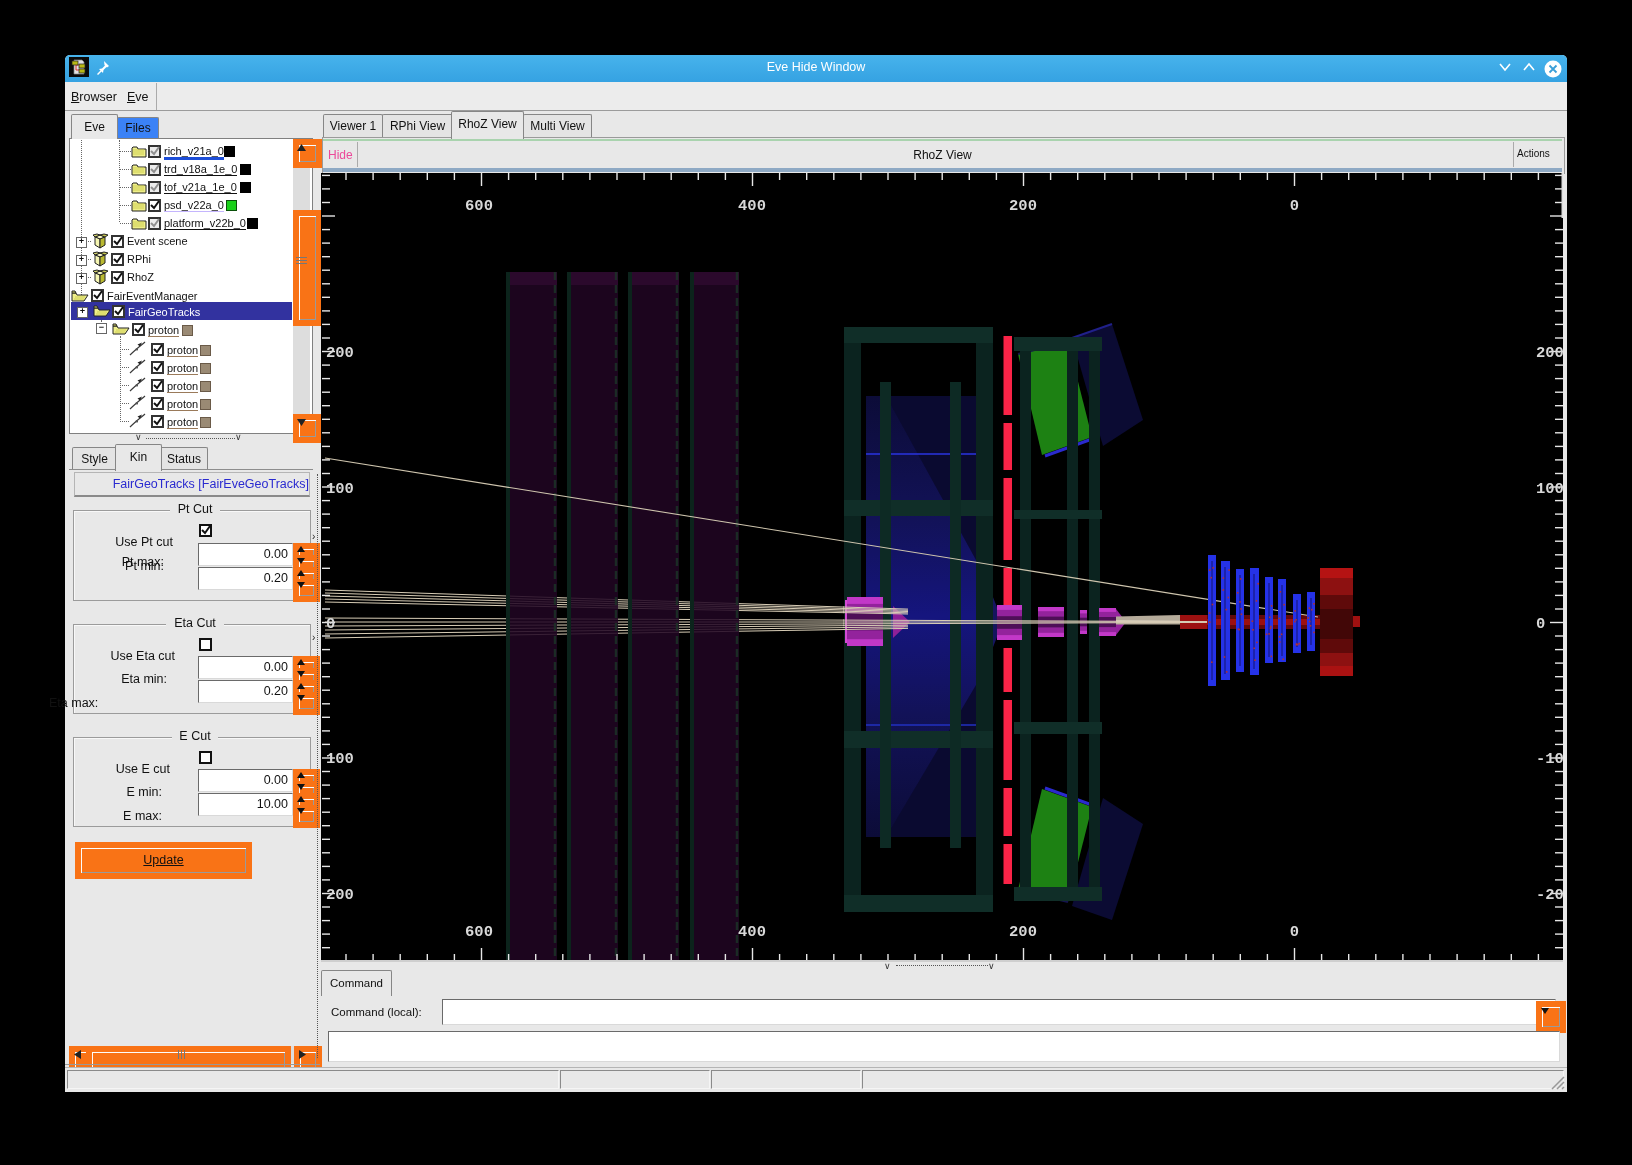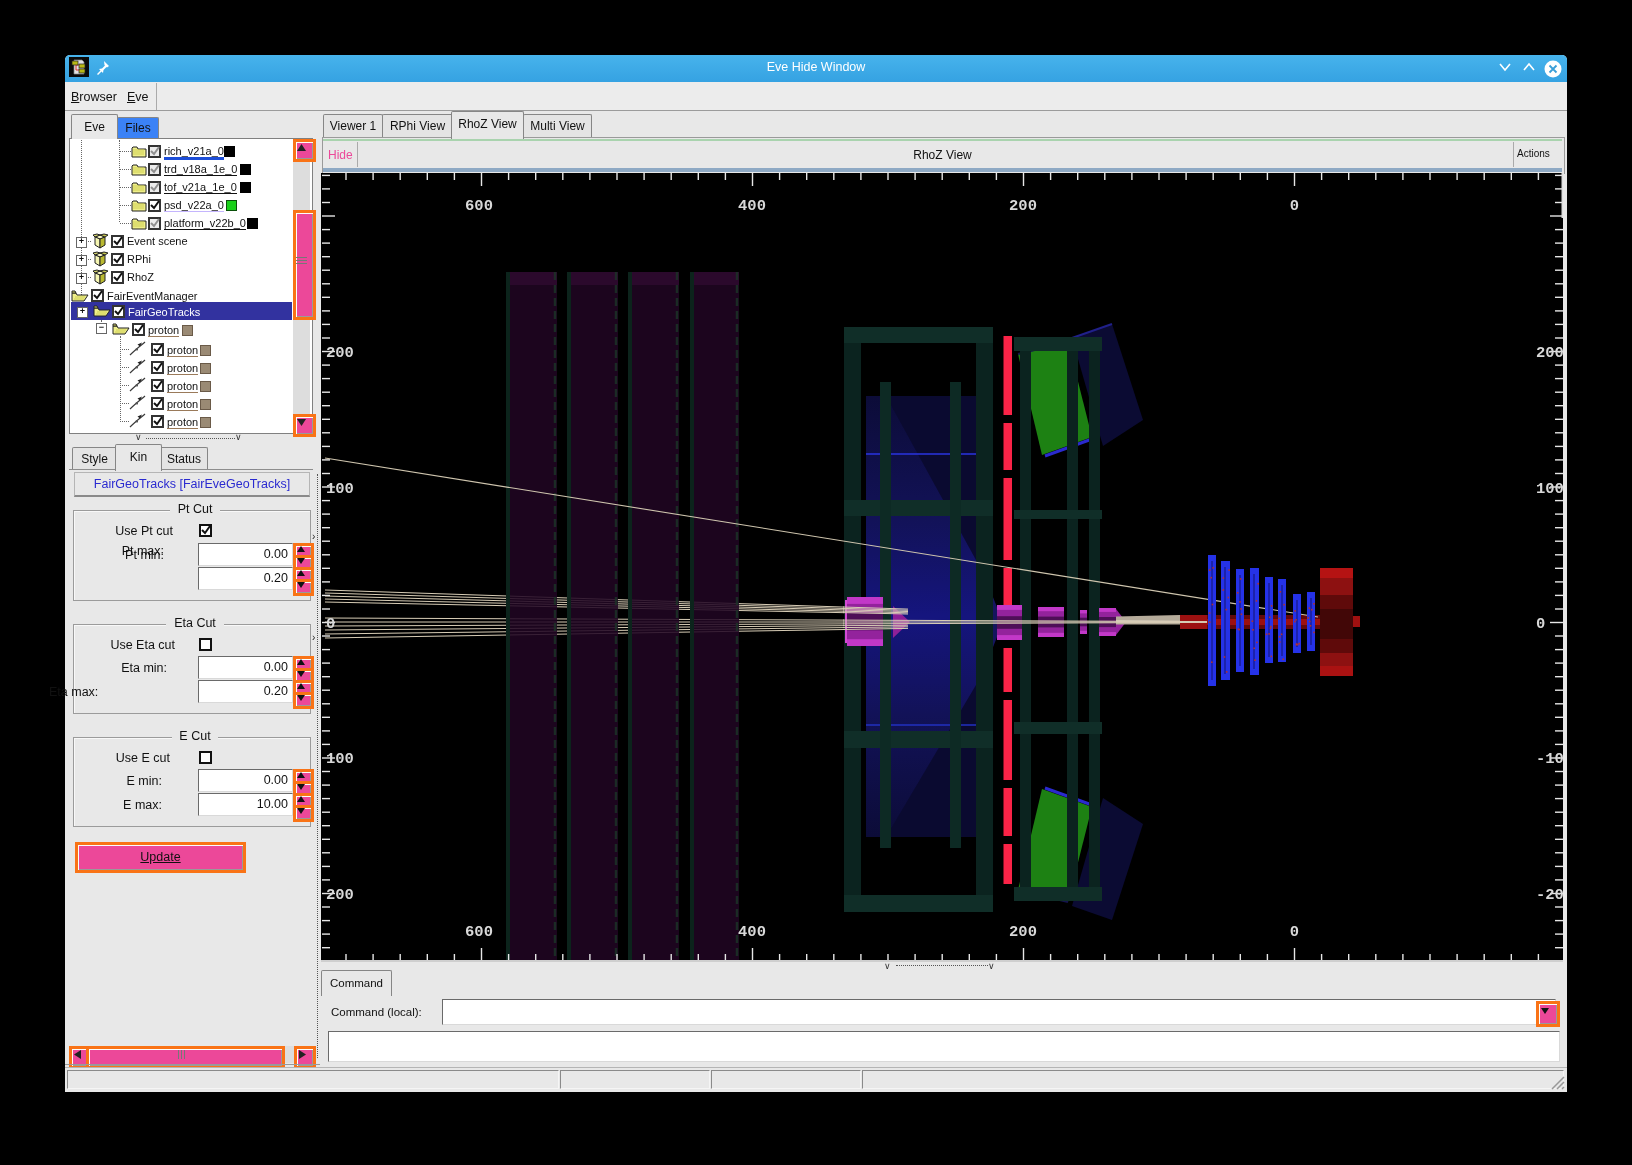--- a/index.html
+++ b/index.html
@@ -1,21 +1,21 @@
 <!DOCTYPE html>
 <html><head><meta charset="utf-8"><style>
 html,body{margin:0;padding:0;background:#000;}
 body{position:relative;width:1632px;height:1165px;overflow:hidden;font-family:"Liberation Sans",sans-serif;}
 .abs{position:absolute;}
-.btn{background:#ec4899;border:3px solid #f97316;box-shadow:inset 1px 1px 0 #fcfcfc,inset -1px -1px 0 #9a9a9a;text-decoration:underline;}
+.btn{background:#f97316;border:6px solid #f97316;box-shadow:inset 1px 1px 0 #fcfcfc,inset -1px -1px 0 #9a9a9a;text-decoration:underline;}
 .sunk{background:#fff;border:1px solid;border-color:#6a6a6a #d9d9d9 #d9d9d9 #6a6a6a;}
 .tab{background:#e8e8e8;border:1px solid #868686;border-bottom:none;border-radius:2px 2px 0 0;font-size:12px;color:#111;text-align:center;}
 .grp{border:1px solid #9b9b9b;box-shadow:1px 1px 0 #f8f8f8 inset;}
 .grpt{position:absolute;background:#e8e8e8;padding:0 4px;font-size:12.5px;color:#111;}
-.lbl{position:absolute;font-size:12.5px;color:#111;white-space:nowrap;}
+.lbl{position:absolute;font-size:12.5px;color:#111;white-space:nowrap;margin-top:11px;}
 </style></head><body>
 <div class="abs" style="left:65px;top:55px;width:1502px;height:1036px;background:#e8e8e8;border-radius:5px 5px 0 0"></div>
 <div class="abs" style="left:65px;top:55px;width:1502px;height:27px;background:linear-gradient(#47b3ec,#35a2e2);border-radius:5px 5px 0 0"></div>
 <div class="abs" style="left:65px;top:60px;width:1502px;height:17px;text-align:center;font-size:12.5px;color:#fff">Eve Hide Window</div>
 <div class="abs" style="left:69px;top:57px;width:20px;height:20px;background:#0a0a0a"></div>
 <svg class="abs" style="left:71px;top:59px" width="16" height="16" viewBox="0 0 16 16">
     <path d="M3 1 L11 1 L13 3 L13 15 L3 15 Z" fill="#e2e2e2" stroke="#888" stroke-width="0.7"></path>
     <path d="M5 3 L5 11 L8 11 M5 6 L8 6" stroke="#e23030" stroke-width="1" fill="none"></path>
     <rect x="1" y="2" width="6" height="4" fill="#b8b814" stroke="#222" stroke-width="0.7"></rect>
     <rect x="8" y="5" width="6" height="4" fill="#b8b814" stroke="#222" stroke-width="0.7"></rect>
@@ -249,21 +249,21 @@
   </svg>
 <div class="btn abs" style="left:293px;top:210px;width:17px;height:104px"></div>
 <div class="abs" style="left:296px;top:257px;width:11px;height:1px;background:#777;box-shadow:0 3px 0 #777,0 6px 0 #777"></div>
 <div class="abs" style="left:135px;top:432px;font-size:9px;color:#333">∨</div>
 <div class="abs" style="left:235px;top:432px;font-size:9px;color:#333">∨</div>
 <div class="abs" style="left:146px;top:438px;width:89px;border-top:1px dotted #555"></div>
 <div class="tab abs" style="left:72px;top:447px;width:43px;height:22px;line-height:22px;background:#e4e4e4">Style</div>
 <div class="tab abs" style="left:115px;top:444px;width:45px;height:26px;line-height:24px;z-index:2">Kin</div>
 <div class="tab abs" style="left:160px;top:447px;width:46px;height:22px;line-height:22px;background:#e4e4e4">Status</div>
 <div class="abs" style="left:69px;top:469px;width:244px;height:1px;background:#8d8d8d"></div>
-<div class="abs" style="left:74px;top:472px;width:234px;height:22px;border:1px solid #b5b5b5;border-bottom:2px solid #8a8a8a;text-align:center;line-height:22px;font-size:12.5px;color:#2a2ad0">FairGeoTracks [FairEveGeoTracks]</div>
+<div class="abs" style="left:74px;top:472px;width:234px;height:22px;border:1px solid #b5b5b5;border-bottom:2px solid #8a8a8a;text-align:right;line-height:22px;font-size:12.5px;color:#2a2ad0">FairGeoTracks [FairEveGeoTracks]</div>
 <div class="grp abs" style="left:73px;top:510px;width:236px;height:89px"></div>
 <div class="grpt" style="left:170.0px;top:502px;width:42px;text-align:center">Pt Cut</div>
 <div class="lbl" style="left:53px;top:524px;width:120px;text-align:right">Use Pt cut</div>
 <span class="abs" style="left:199px;top:524px;width:9px;height:9px;background:#fff;border:2px solid #111"></span>
 <svg class="abs" style="left:200px;top:524px" width="12" height="12" viewBox="0 0 12 12">
     <path d="M2 6 L5 9 L10 2" stroke="#111" stroke-width="2" fill="none"></path>
   </svg>
 <div class="lbl" style="left:44px;top:548px;width:120px;text-align:right">Pt min:</div>
 <div class="sunk abs" style="left:198px;top:543px;width:89px;height:21px;text-align:right;line-height:21px;font-size:12.5px;padding-right:4px;color:#111">0.00</div>
 <div class="btn abs" style="left:293px;top:543px;width:15px;height:11px"></div>

